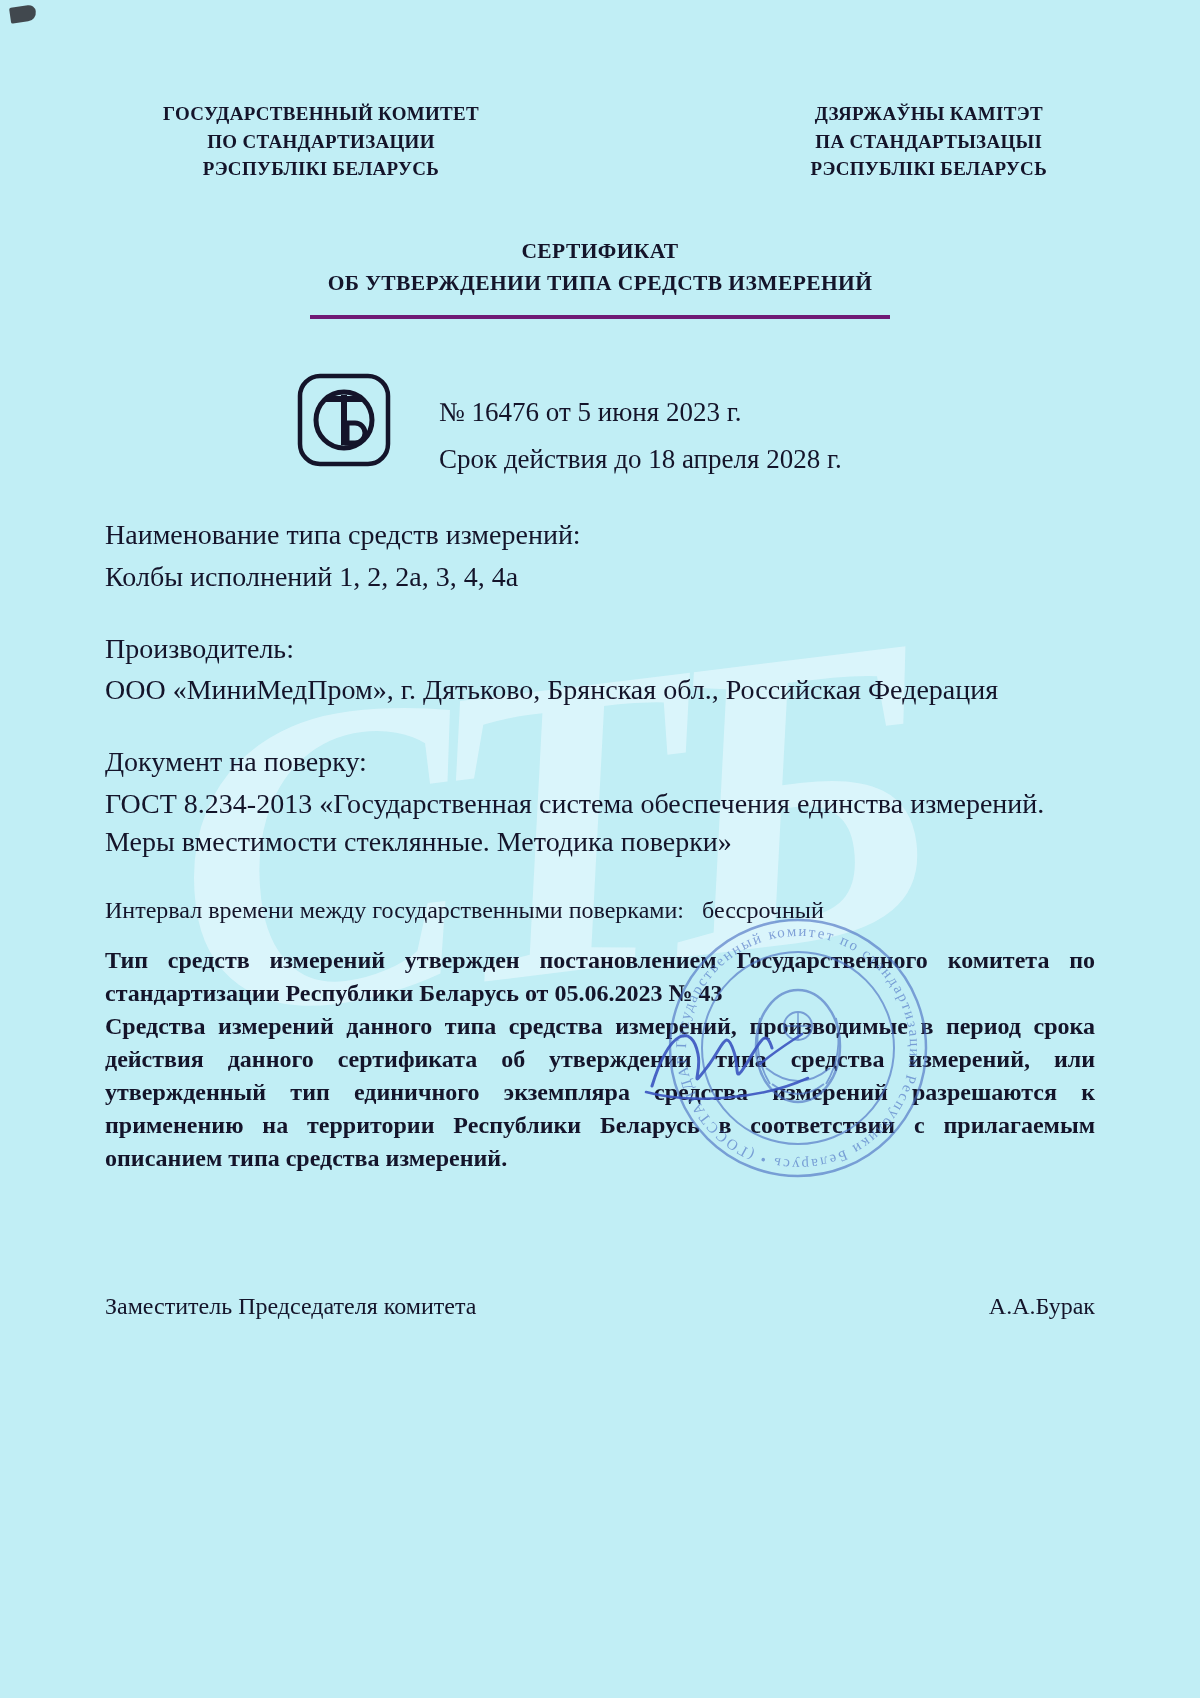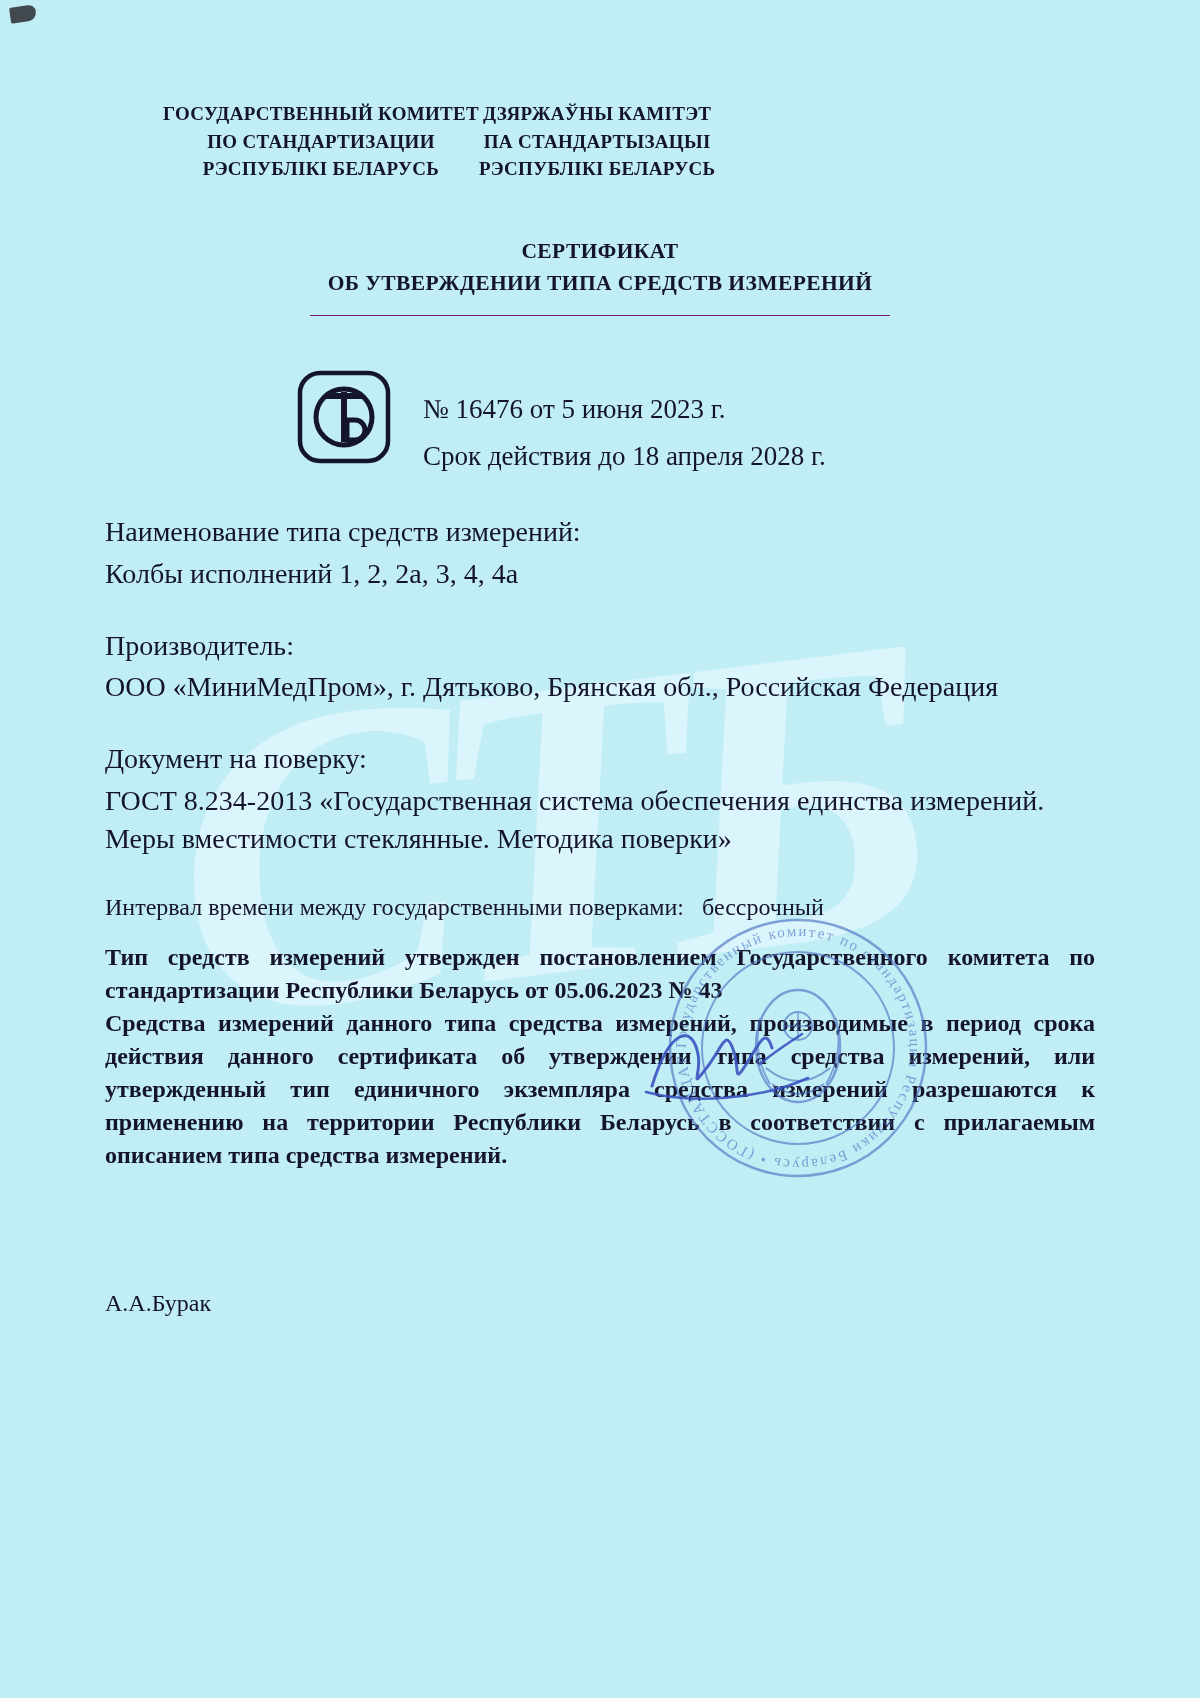--- a/index.html
+++ b/index.html
@@ -28,28 +28,28 @@
     color:rgba(222,246,252,0.85);
     transform:rotate(-7deg);
     letter-spacing:-30px;
     pointer-events:none;
     user-select:none;
     z-index:0;
     line-height:1.2;
   }
   .content{position:relative;z-index:1;}
   
-  .header{display:flex;justify-content:flex-start;padding:0 48px 0 58px;}
+  .header{display:flex;justify-content:space-between;padding:0 48px 0 58px;}
   .header-col{text-align:center;font-weight:bold;font-size:19px;line-height:1.45;letter-spacing:.3px;}
   
   .title-wrap{text-align:center;margin-top:52px;}
-  .title{display:inline-block;border-bottom:1px solid #701a75;padding:0 18px 16px 18px;}
+  .title{display:inline-block;border-bottom:4px solid #701a75;padding:0 18px 16px 18px;}
   .title div{font-weight:bold;font-size:21.5px;line-height:1.5;letter-spacing:.4px;}
   
-  .cert-head{display:flex;align-items:flex-start;gap:30px;margin:52px 0 0 190px;}
+  .cert-head{display:flex;align-items:flex-start;gap:46px;margin:52px 0 0 190px;}
   .logo{width:98px;height:98px;flex:0 0 auto;}
   .cert-lines{font-size:27px;line-height:1.72;padding-top:18px;}
   
   .field{margin-top:34px;font-size:28px;line-height:1.35;}
   .field .label{font-weight:normal;}
   .field .value{font-weight:normal;margin-top:4px;}
   .inline-field{margin-top:36px;font-size:24px;}
   .inline-field .value{font-weight:normal;}
   
   .paragraphs{margin-top:20px;font-size:24px;line-height:1.38;text-align:justify;font-weight:bold;}
@@ -133,20 +133,21 @@
       <span>&nbsp;</span>
       <span class="value">бессрочный</span>
     </div>
 
     <div class="paragraphs">
       <p>Тип средств измерений утвержден постановлением Государственного комитета по стандартизации Республики Беларусь от 05.06.2023 № 43</p>
       <p>Средства измерений данного типа средства измерений, производимые в период срока действия данного сертификата об утверждении типа средства измерений, или утвержденный тип единичного экземпляра средства измерений разрешаются к применению на территории Республики Беларусь в соответствии с прилагаемым описанием типа средства измерений.</p>
     </div>
 
     <div class="sign-row">
+      <div>Заместитель Председателя комитета</div>
       <div>А.А.Бурак</div>
     </div>
 
   </div>
 
   <div class="stamp">
     <svg viewBox="0 0 300 300" width="300" height="300">
       <defs>
         <path id="ringPath" d="M 150,150 m -112,0 a 112,112 0 1,1 224,0 a 112,112 0 1,1 -224,0"></path>
       </defs>

